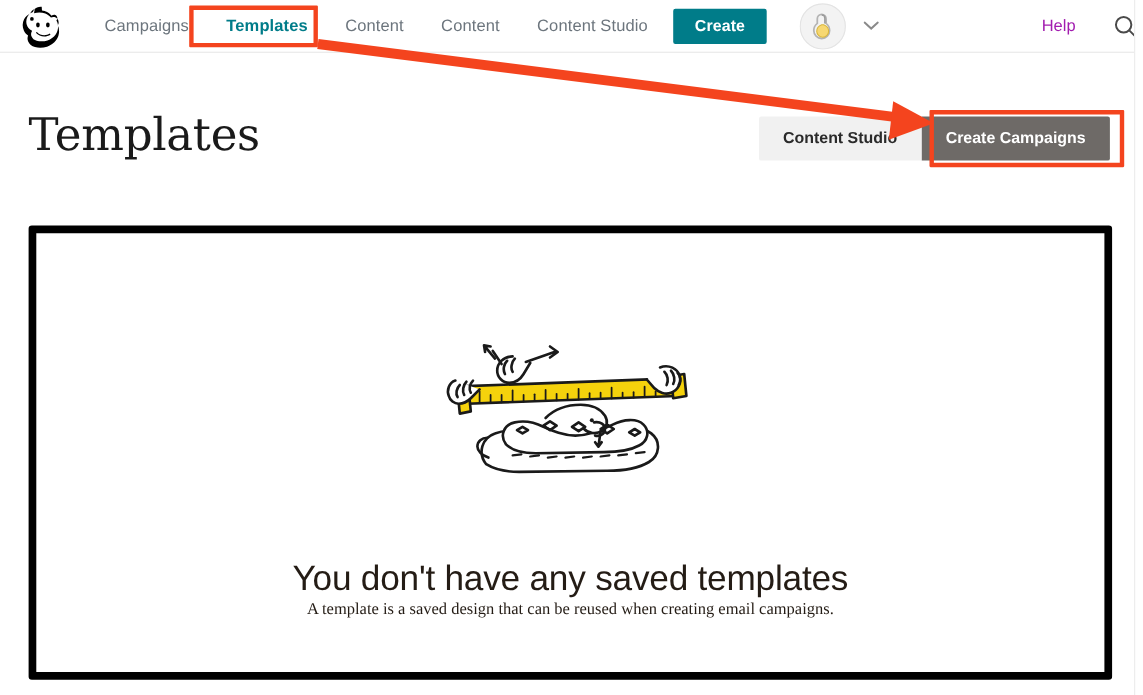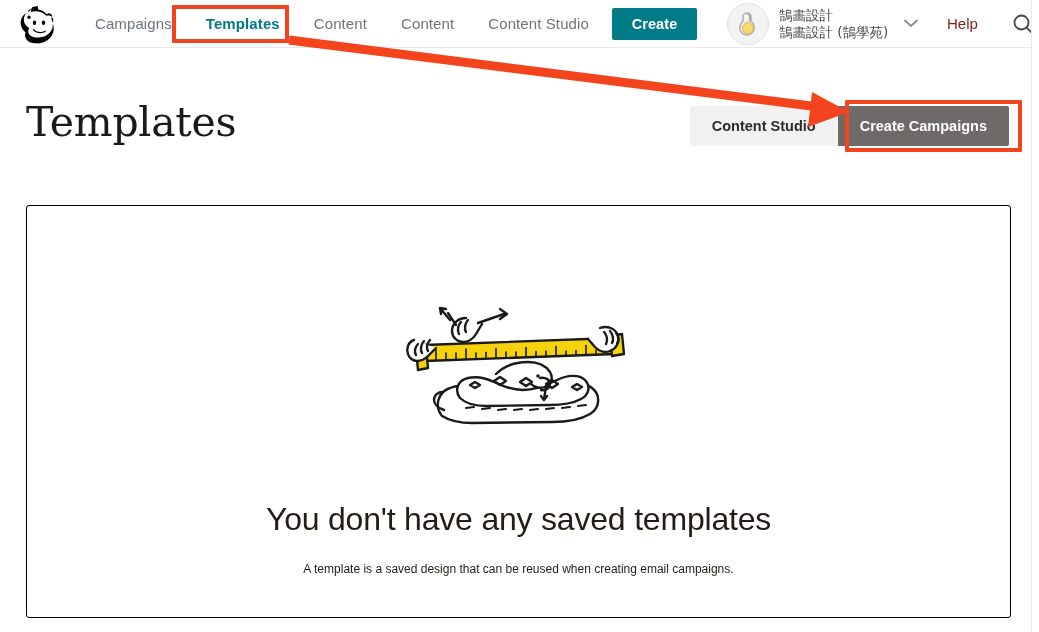--- a/index.html
+++ b/index.html
@@ -100,21 +100,21 @@
     margin-left: 6px;
     color: #888;
     font-size: 12px;
     line-height: 1;
   }
   .help-link {
     position: absolute;
     left: 947px; top: 0;
     line-height: 47px;
     font-size: 15px;
-    color: #7f1d1d;
+    color: #a21caf;
     cursor: pointer;
   }
   .search-icon-wrap {
     position: absolute;
     left: 1012px; top: 13px;
     width: 22px; height: 22px;
     cursor: pointer;
   }
 
   
@@ -156,44 +156,45 @@
     cursor: pointer;
     font-family: "Liberation Sans", sans-serif;
     border-radius: 0 2px 2px 0;
   }
 
   .card {
     position: absolute;
     left: 26px; top: 205px;
     width: 985px;
     height: 413px;
-    border: 1px solid #000000;
+    border: 7px solid #000000;
     border-radius: 3px;
     background: #ffffff;
   }
   .empty-wrap {
     position: absolute;
     left: 0; right: 0;
     top: 82px;
     display: flex;
     flex-direction: column;
     align-items: center;
   }
   .illustration { width: 230px; height: 145px; }
   .empty-title {
     margin-top: 68px;
     font-size: 32px;
     color: #241c15;
     font-weight: normal;
     letter-spacing: -0.2px;
   }
   .empty-sub {
-    margin-top: 24px;
-    font-size: 12px;
+    margin-top: 2px;
+    font-size: 15px;
     color: #241c15;
+    font-family: Liberation Serif, serif;
   }
 
   
   .anno { position: absolute; left:0; top:0; width:1039px; height:632px; pointer-events:none; }
   .hl-box {
     position: absolute;
     border: 4px solid #f4441e;
     border-radius: 1px;
   }
   .hl-tab { left: 172px; top: 5px; width: 117px; height: 38px; }
@@ -239,24 +240,20 @@
     <button class="create-btn">Create</button>
 
     <div class="account">
       <div class="avatar">
         <svg viewBox="0 0 42 42" width="42" height="42" aria-hidden="true">
           <circle cx="21" cy="21" r="20.5" fill="#f3f3f3" stroke="#e3e3e3"></circle>
           <path d="M20 10c-2.2 0-4 1.8-4 4v4.2c-1.9 1.5-3.2 3.9-3.2 6.5 0 4 3.2 7.3 7.2 7.3s7.2-3.3 7.2-7.3c0-2.6-1.3-5-3.2-6.5V14c0-2.2-1.8-4-4-4z" fill="none" stroke="#b4b4b4" stroke-width="1.6"></path>
           <path d="M20 19.5c-2.7 1-4.5 3.3-4.5 5.9 0 3 2.4 5.4 5.4 5.4s5.4-2.4 5.4-5.4c0-2.6-1.8-4.9-4.5-5.9z" fill="#f7d872" stroke="#d9b73e" stroke-width="1"></path>
           <path d="M20 10.6c1.6 0 2.9 1.3 2.9 2.9v4.9" fill="none" stroke="#9a9a9a" stroke-width="1.4"></path>
         </svg>
-      </div>
-      <div class="acct-names">
-        <span class="acct-line">鵠畵設計</span>
-        <span class="acct-line">鵠畵設計 (鵠學苑)</span>
       </div>
       <span class="chev">
         <svg viewBox="0 0 14 9" width="14" height="9" aria-hidden="true">
           <path d="M1 1.5 L7 7 L13 1.5" fill="none" stroke="#8a8a8a" stroke-width="1.8" stroke-linecap="round"></path>
         </svg>
       </span>
     </div>
 
     <div class="help-link">Help</div>
 

